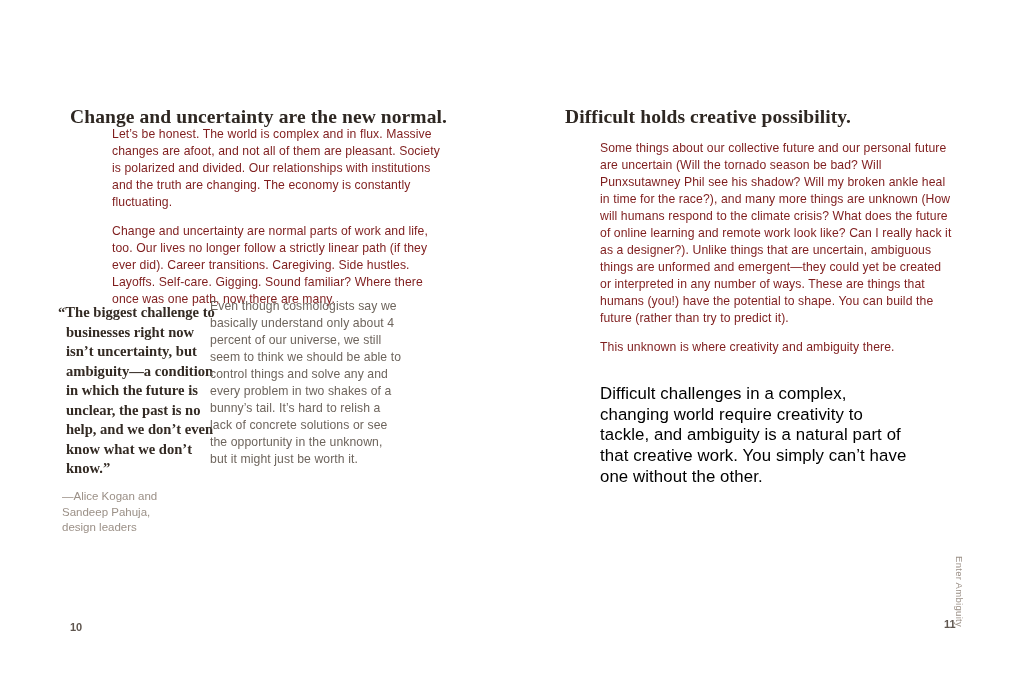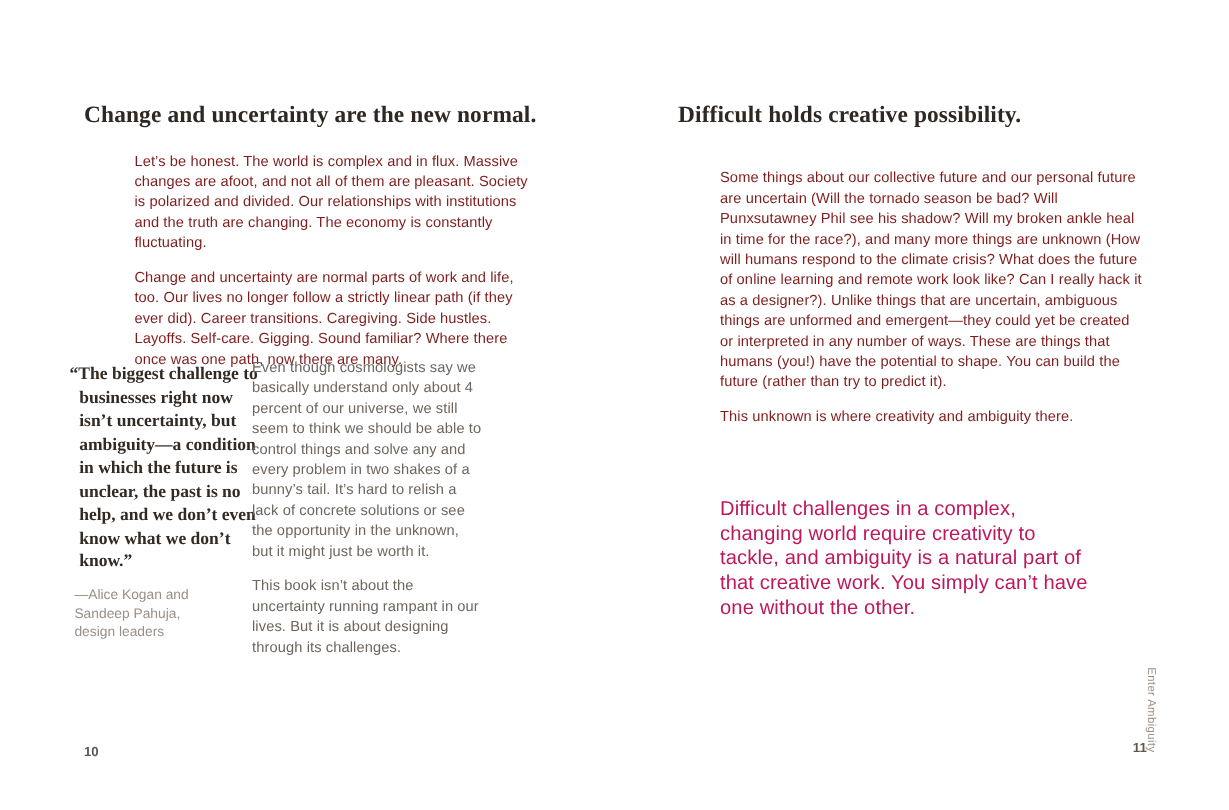--- a/index.html
+++ b/index.html
@@ -15,20 +15,21 @@
     background: #ffffff;
   }
 
   .heading {
     position: absolute;
     font-family: "Liberation Serif", serif;
     font-weight: 700;
     font-size: 19.5px;
     letter-spacing: 0.1px;
     color: #2e2722;
+    margin-top: 20px;
   }
   #left-heading  { left: 70px;  top: 86px; }
   #right-heading { left: 565px; top: 86px; }
 
   .body-col {
     position: absolute;
     font-size: 12.2px;
     line-height: 17px;
     color: #7f1d1d;
     letter-spacing: 0.1px;
@@ -55,24 +56,24 @@
   #attribution {
     position: absolute;
     left: 62px; top: 489px; width: 125px;
     font-size: 11.5px;
     line-height: 15.5px;
     color: #9b9087;
   }
 
   #callout {
     position: absolute;
-    left: 600px; top: 414px; width: 312px;
+    left: 600px; top: 384px; width: 312px;
     font-size: 16.8px;
     line-height: 20.7px;
-    color: #be185d;
+    color: #000000;
     letter-spacing: 0.1px;
   }
 
   #side-label {
     position: absolute;
     left: 954px; top: 556px;
     writing-mode: vertical-rl;
     font-size: 9.5px;
     letter-spacing: 0.3px;
     color: #9b9087;
@@ -99,21 +100,20 @@
     <p>Let’s be honest. The world is complex and in flux. Massive changes are afoot, and not all of them are pleasant. Society is polarized and divided. Our relationships with institutions and the truth are changing. The economy is constantly fluctuating.</p>
     <p>Change and uncertainty are normal parts of work and life, too. Our lives no longer follow a strictly linear path (if they ever did). Career transitions. Caregiving. Side hustles. Layoffs. Self-care. Gigging. Sound familiar? Where there once was one path, now there are many.</p>
   </div>
 
   <div id="attribution">—Alice Kogan and Sandeep Pahuja, design leaders</div>
 
   <div id="pull-quote">“The biggest challenge to businesses right now isn’t uncertainty, but ambiguity—a condition in which the future is unclear, the past is no help, and we don’t even know what we don’t know.”</div>
 
   <div id="middle-col">
     <p>Even though cosmologists say we basically understand only about 4 percent of our universe, we still seem to think we should be able to control things and solve any and every problem in two shakes of a bunny’s tail. It’s hard to relish a lack of concrete solutions or see the opportunity in the unknown, but it might just be worth it.</p>
-    <p>This book isn’t about the uncertainty running rampant in our lives. But it is about designing through its challenges.</p>
   </div>
 
   <div class="page-number" id="page-num-left">10</div>
 
   <h1 class="heading" id="right-heading">Difficult holds creative possibility.</h1>
 
   <div class="body-col" id="right-body">
     <p>Some things about our collective future and our personal future are uncertain (Will the tornado season be bad? Will Punxsutawney Phil see his shadow? Will my broken ankle heal in time for the race?), and many more things are unknown (How will humans respond to the climate crisis? What does the future of online learning and remote work look like? Can I really hack it as a designer?). Unlike things that are uncertain, ambiguous things are unformed and emergent—they could yet be created or interpreted in any number of ways. These are things that humans (you!) have the potential to shape. You can build the future (rather than try to predict it).</p>
     <p>This unknown is where creativity and ambiguity there.</p>
   </div>

